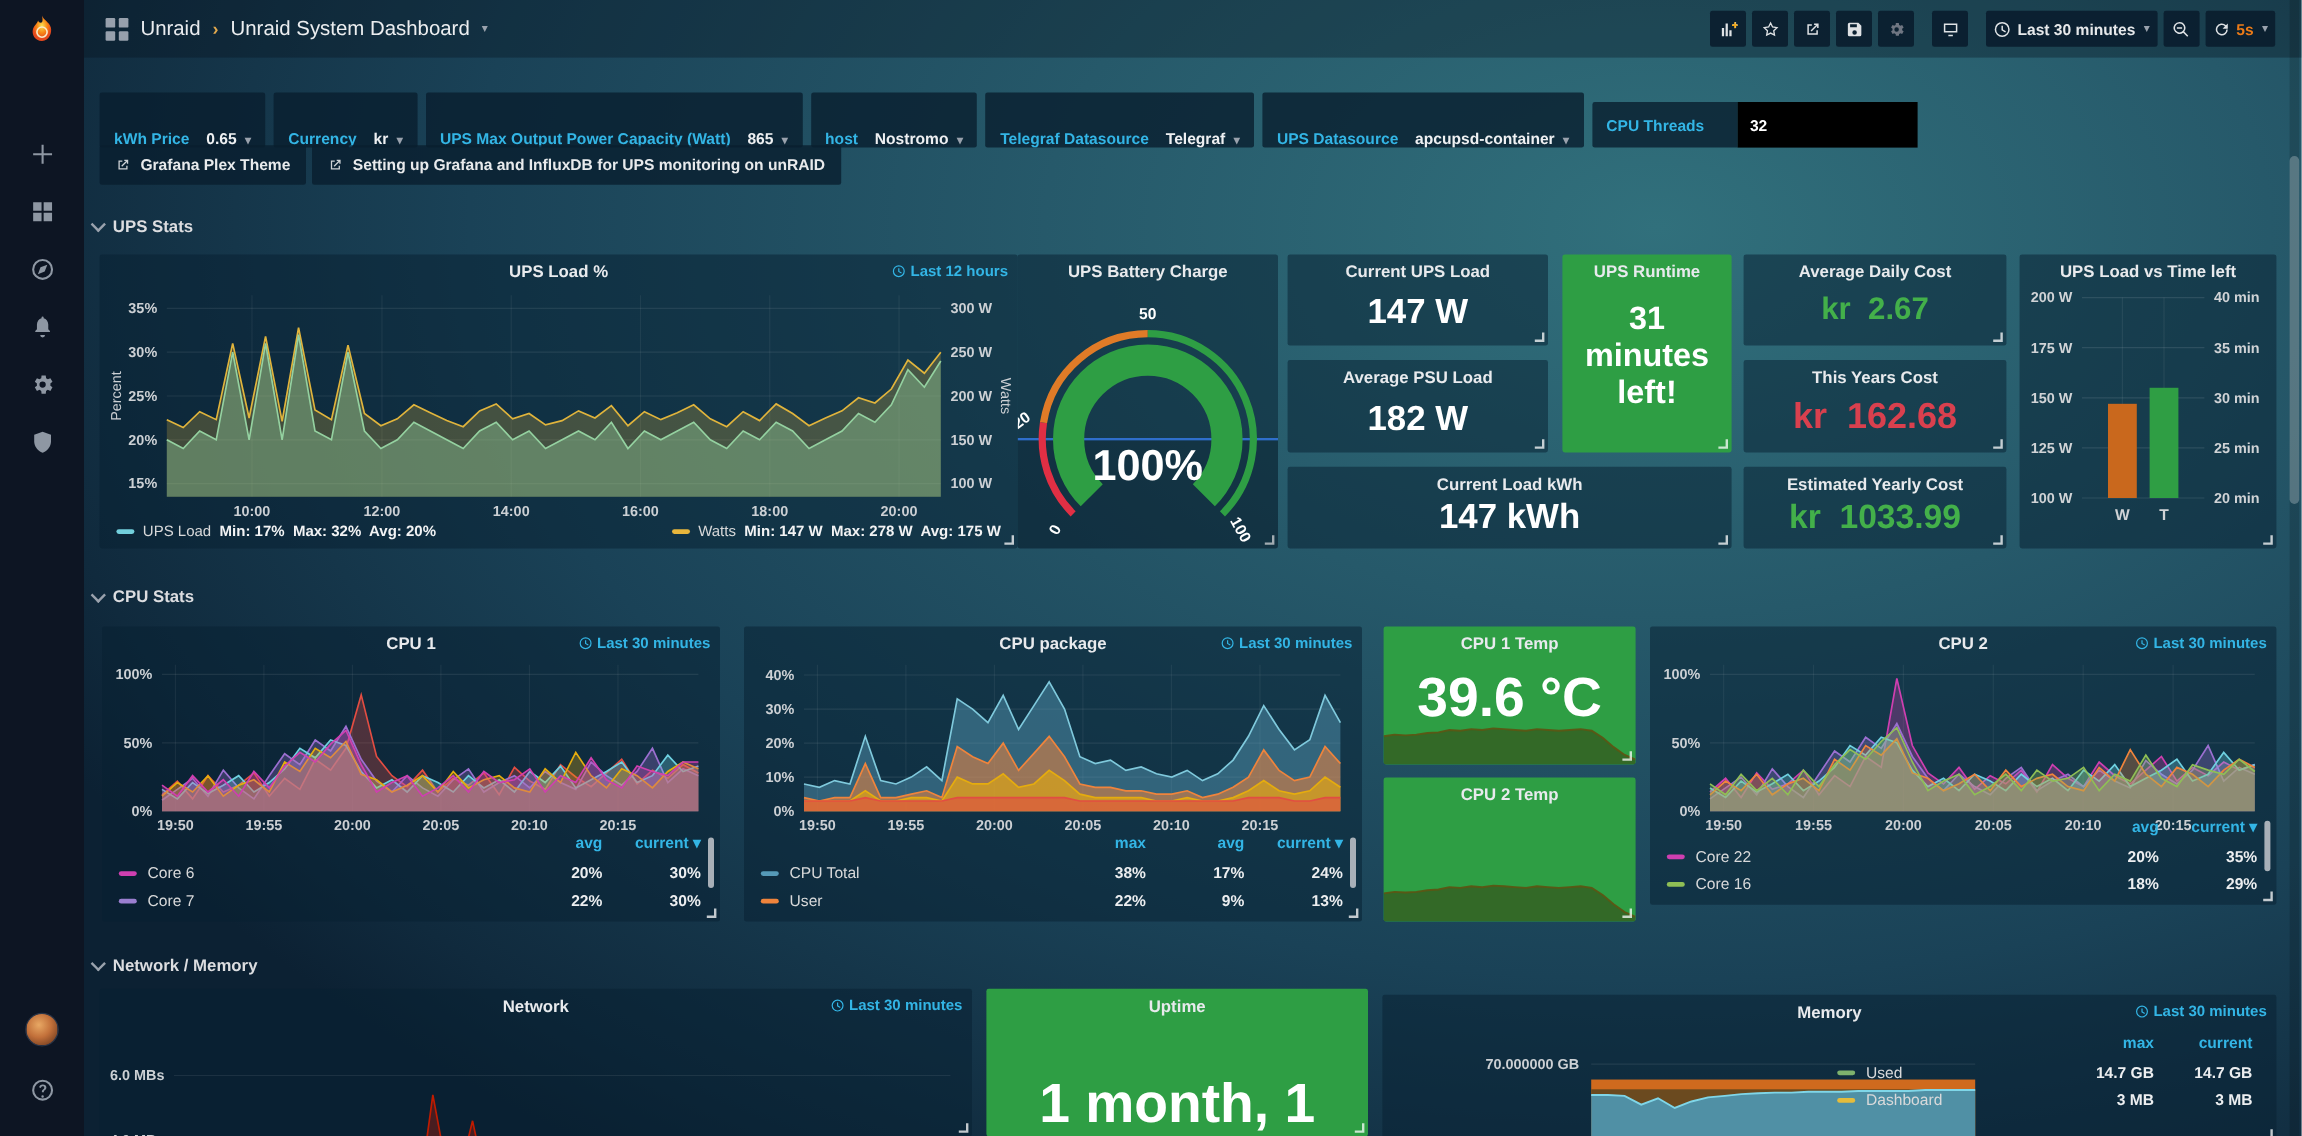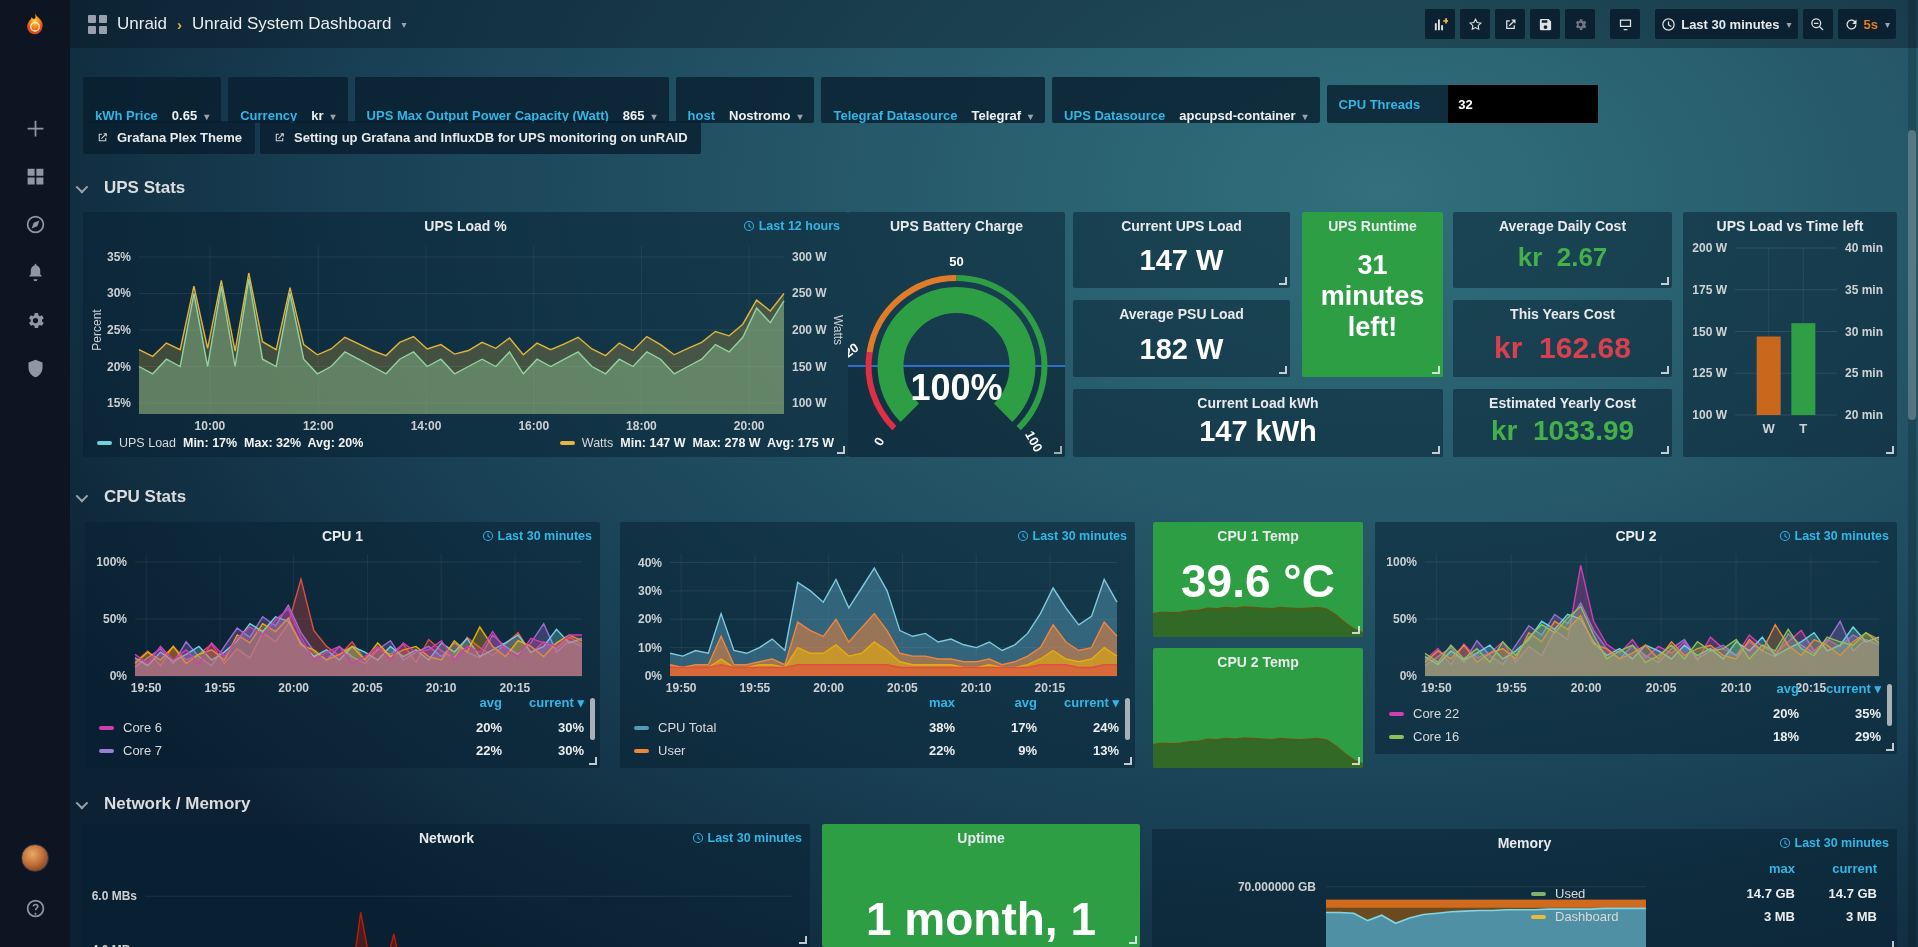--- a/index.html
+++ b/index.html
@@ -37,21 +37,21 @@
   .varrow { position:absolute; left:83px; top:77px; display:flex; gap:7px; z-index:20; }
   .varbox { height:46px; background:rgba(9,30,46,0.8); border-radius:2px; display:flex; align-items:flex-end; padding:0 12px; cursor:pointer; }
   .varlabel { color:#33b5e5; font-size:13px; font-weight:bold; margin-right:14px; white-space:nowrap; }
   .varvalue { color:#eef0f2; font-size:13px; font-weight:bold; white-space:nowrap; }
   .varvalue .caret { margin-left:7px; }
   .varinput { height:38px; width:150px; background:#000; border:none; color:#fff; font-size:13px; font-weight:bold; padding:0 10px; font-family:"Liberation Sans",sans-serif; }
   .linkrow { position:absolute; left:83px; top:121px; display:flex; gap:5px; z-index:20; }
   .linkbox { height:33px; background:rgba(9,30,46,0.8); border-radius:2px; display:flex; align-items:center; padding:0 13px; gap:8px; color:#e8eaec; font-size:13px; font-weight:bold; cursor:pointer; white-space:nowrap; }
   .linkbox svg { width:13px; height:13px; fill:#cfd3d7; }
   
-  .section-h { position:absolute; left:76px; height:22px; display:flex; align-items:center; gap:19px; color:#dcdde0; font-size:17px; font-weight:bold; cursor:pointer; z-index:20; }
+  .section-h { position:absolute; left:76px; height:22px; display:flex; align-items:center; gap:9px; color:#dcdde0; font-size:14px; font-weight:bold; cursor:pointer; z-index:20; }
   .chev { width:9px; height:9px; border-right:2px solid #9aa2ad; border-bottom:2px solid #9aa2ad; transform:rotate(45deg) translateY(-2px); }
   
   .panel { position:absolute; background:rgba(8,33,50,0.52); border-radius:2px; overflow:hidden; }
   .panel::after { content:""; position:absolute; right:3px; bottom:3px; width:6px; height:6px; border-right:2px solid rgba(255,255,255,0.75); border-bottom:2px solid rgba(255,255,255,0.75); }
   .ptitle { position:absolute; left:0; right:0; top:6px; text-align:center; color:#e8eaed; font-size:14px; font-weight:bold; cursor:pointer; z-index:5; white-space:nowrap; }
   .tbadge { position:absolute; right:8px; top:7px; color:#33b5e5; font-size:12.5px; font-weight:bold; display:flex; align-items:center; gap:4px; cursor:pointer; z-index:6; }
   .tbadge svg { width:12px; height:12px; }
   .chart { position:absolute; }
   .green { background:#2e9e44; }
   .statval { position:absolute; left:0; right:0; text-align:center; color:#fff; font-weight:bold; }
@@ -437,20 +437,21 @@
         <span class="swatch" style="background: rgb(155, 127, 208);"></span>
         <span>Core 7</span>
       </div>
       <div class="lg-val">22%</div>
       <div class="lg-val">30%</div>
     </div>
   <div class="lg-scroll" style="right:5px;bottom:28px;height:42px"></div>
 </div>
 
 <div class="panel" style="left:620px;top:522px;width:515px;height:246px">
+  <div class="ptitle">CPU package</div>
   <div class="tbadge">
       <svg viewBox="0 0 24 24" fill="#33b5e5">
         <path d="M12 2a10 10 0 1 0 0 20 10 10 0 0 0 0-20zm0 18a8 8 0 1 1 0-16 8 8 0 0 1 0 16zm1-13h-2v6l5 3 1-1.7-4-2.3z"></path>
       </svg>
       <span>Last 30 minutes</span>
     </div>
   <div class="chart" style="left:4px;right:4px;top:24px;height:152px"><svg width="507" height="152">
         <line x1="57.175" y1="8" x2="57.175" y2="130" stroke="rgba(255,255,255,0.06)"></line>
         <line x1="130.93" y1="8" x2="130.93" y2="130" stroke="rgba(255,255,255,0.06)"></line>
         <line x1="204.685" y1="8" x2="204.685" y2="130" stroke="rgba(255,255,255,0.06)"></line>

